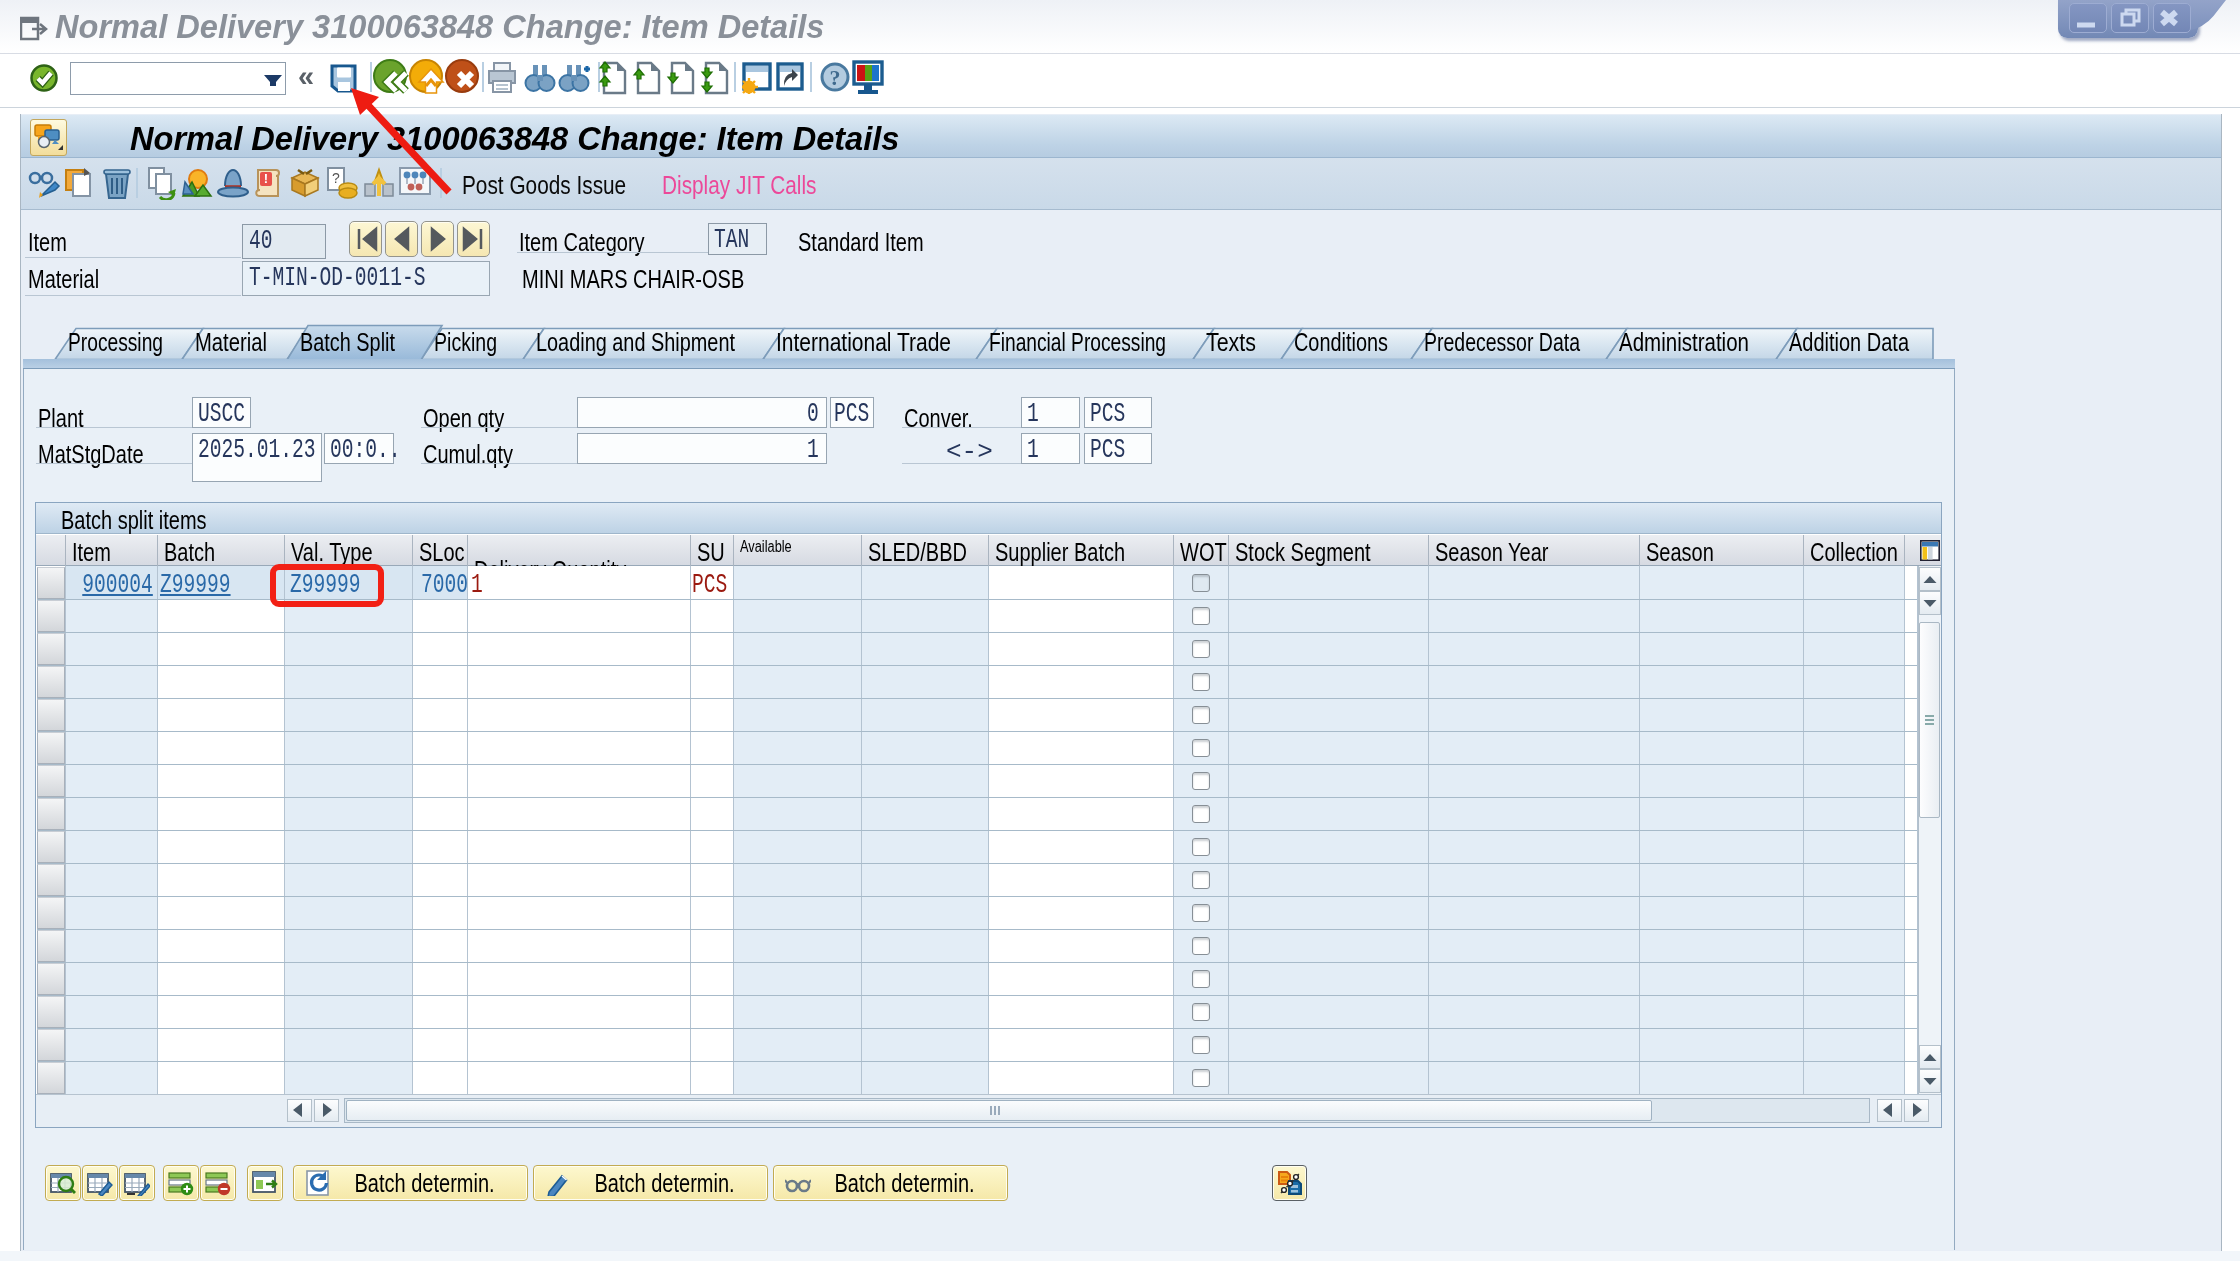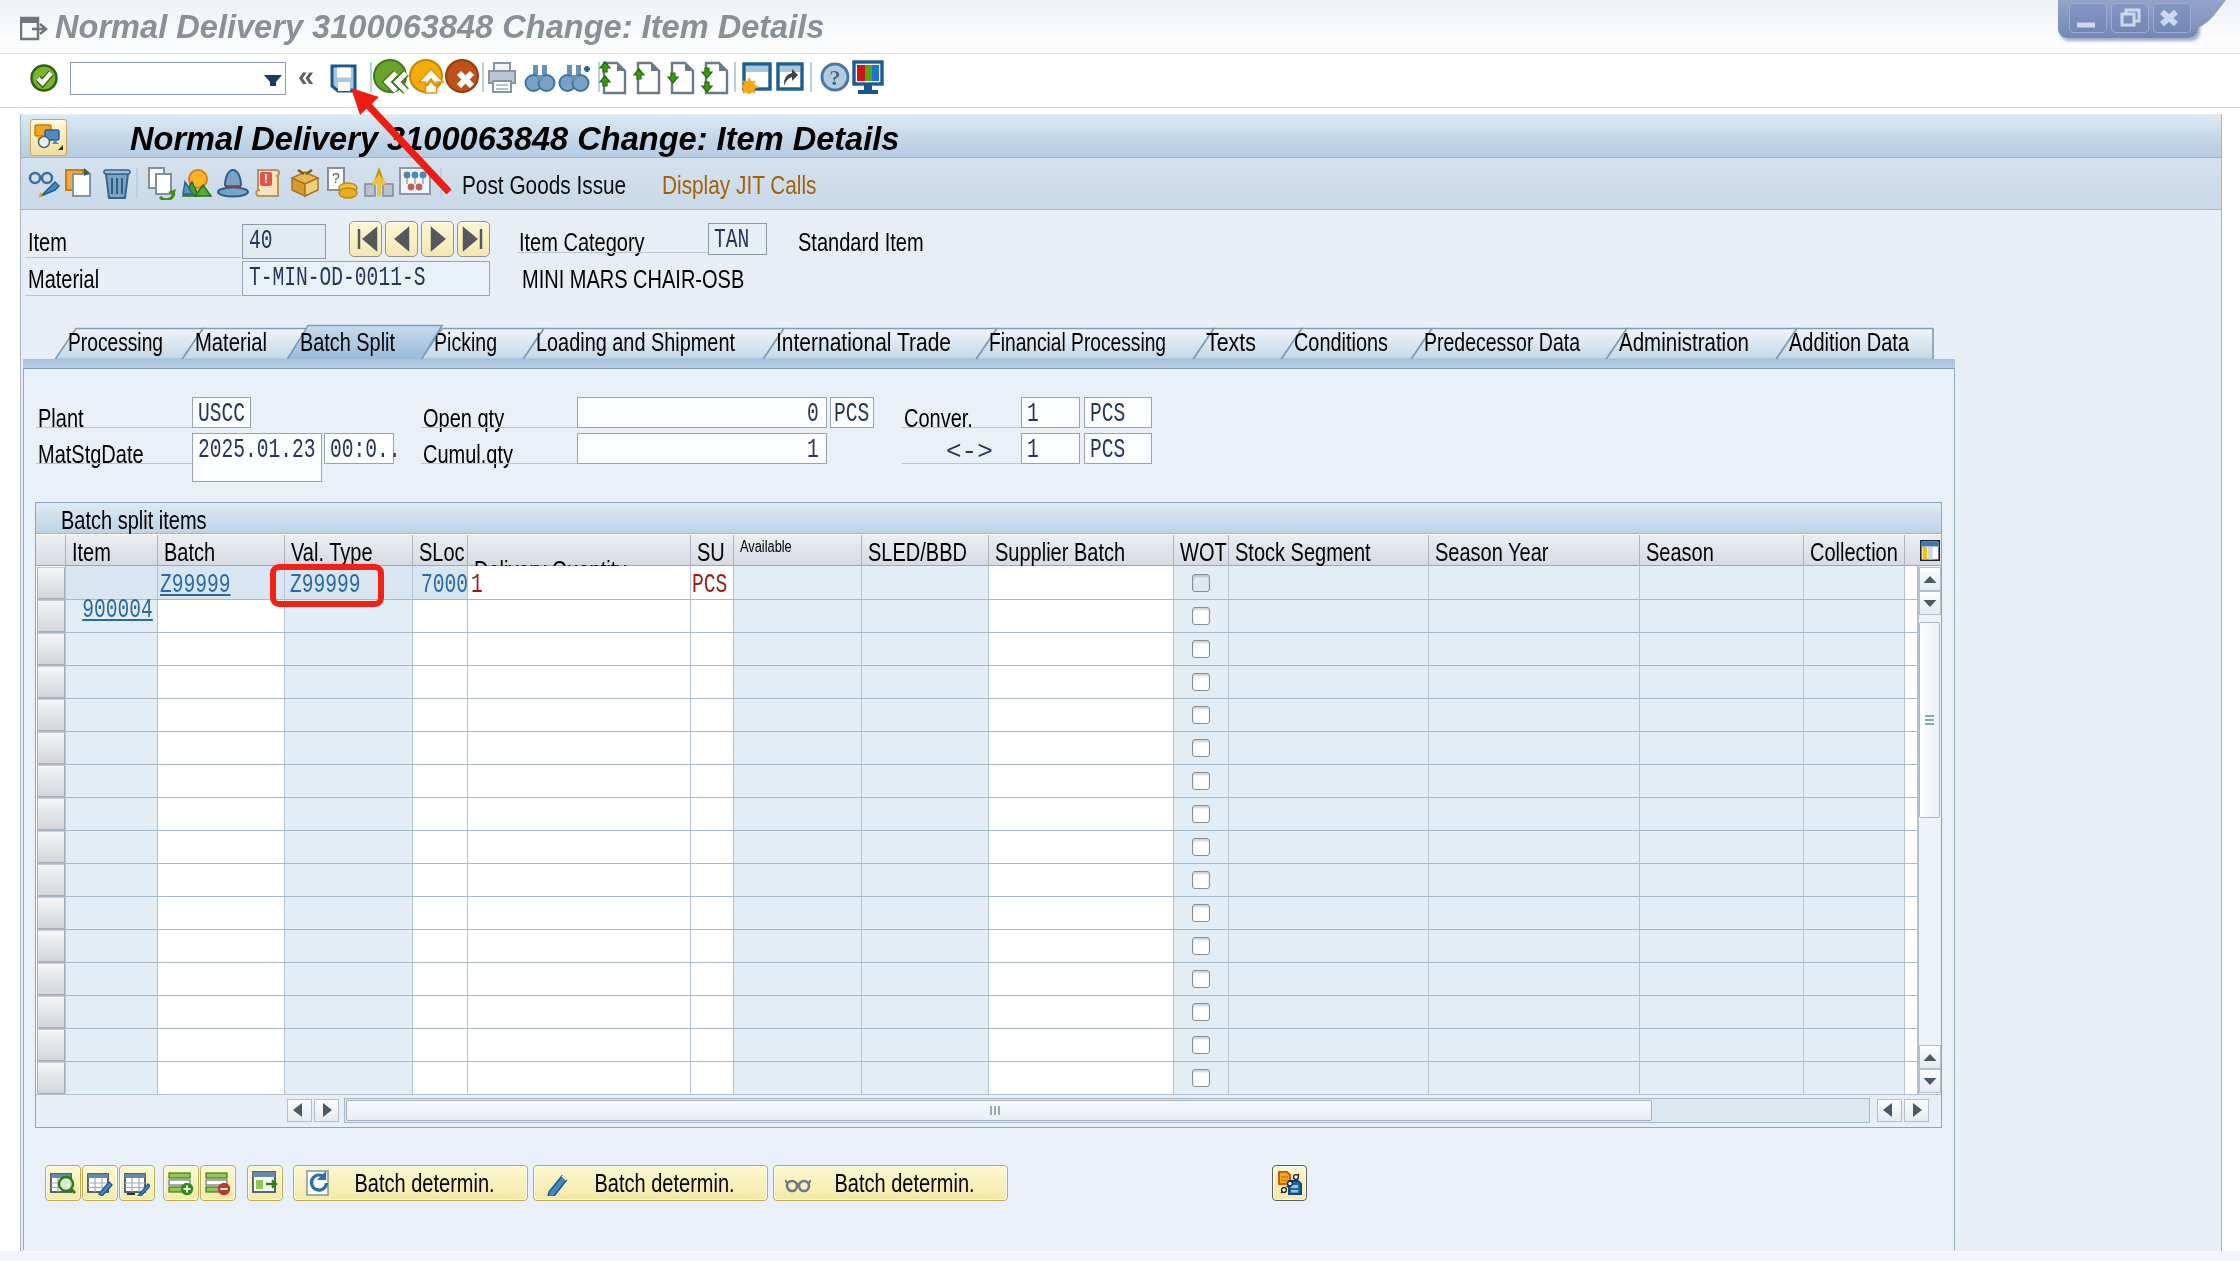--- a/index.html
+++ b/index.html
@@ -143,21 +143,21 @@
 <svg class="abs" style="left:33px;top:122px" width="31" height="31" viewBox="0 0 31 31">
 <rect x="2" y="3" width="16" height="11" rx="2" fill="#f7a51b" stroke="#c67d08" stroke-width="1.5"></rect>
 <path d="M5 14 l0 5 5-5" fill="#f7a51b"></path>
 <rect x="12" y="8" width="14" height="10" rx="2" fill="#4e8ec2" stroke="#2a6091" stroke-width="1.5"></rect>
 <path d="M22 18 l4 4 -7 0" fill="#4e8ec2"></path>
 <circle cx="11" cy="20" r="5.5" fill="#e8eef5" stroke="#5a666f" stroke-width="1.5"></circle>
 <path d="M25 28 l5 0 0 -5 z" fill="#333"></path>
 </svg>
 <div class="abs" style="left:21px;top:158px;width:2200px;height:52px;background:linear-gradient(#d5e1ed,#c9d9e8);border-bottom:1px solid #a6bbcf"></div>
 <div class="abs" style="left:462px;top:170px;font-size:26px;color:#0a0a0a"><span class="t">Post Goods Issue</span></div>
-<div class="abs" style="left:662px;top:170px;font-size:26px;color:#a16207"><span class="t">Display JIT Calls</span></div>
+<div class="abs" style="left:662px;top:170px;font-size:26px;color:#ec4899"><span class="t">Display JIT Calls</span></div>
 <svg class="abs" style="left:27px;top:166px" width="34" height="34" viewBox="0 0 34 34">
 <circle cx="8" cy="12" r="5" fill="none" stroke="#3a6e9e" stroke-width="2.5"></circle>
 <circle cx="20" cy="12" r="5" fill="none" stroke="#3a6e9e" stroke-width="2.5"></circle>
 <path d="M13 11 h3" stroke="#3a6e9e" stroke-width="2"></path>
 <path d="M14 30 L28 16 l4 4 L28 24 z" fill="#3f88c8" stroke="#245f91" stroke-width="1.5"></path>
 <path d="M12 32 l4 -3 -3 -3 z" fill="#e8a01e"></path>
 </svg>
 <svg class="abs" style="left:64px;top:166px" width="30" height="34" viewBox="0 0 30 34">
 <rect x="2" y="4" width="17" height="20" fill="#f2a93b" stroke="#c57f10" stroke-width="2"></rect>
 <rect x="9" y="8" width="17" height="22" fill="#fff" stroke="#8494a5" stroke-width="2"></rect>
@@ -415,21 +415,21 @@
 <div class="abs" style="left:1192px;top:970px;width:18px;height:18px;background:#fff;border:1.5px solid #878f96;border-radius:3px;box-shadow:inset 0 2px 2px rgba(130,140,150,.4)"></div>
 <div class="abs" style="left:37px;top:995px;width:1880px;height:1px;background:#a7bac9"></div>
 <div class="abs" style="left:37px;top:996px;width:28px;height:32px;background:linear-gradient(#f4f5f6,#d3d6da);border:1px solid #a8b0ba;border-top-color:#c8cdd4"></div>
 <div class="abs" style="left:1192px;top:1003px;width:18px;height:18px;background:#fff;border:1.5px solid #878f96;border-radius:3px;box-shadow:inset 0 2px 2px rgba(130,140,150,.4)"></div>
 <div class="abs" style="left:37px;top:1028px;width:1880px;height:1px;background:#a7bac9"></div>
 <div class="abs" style="left:37px;top:1029px;width:28px;height:32px;background:linear-gradient(#f4f5f6,#d3d6da);border:1px solid #a8b0ba;border-top-color:#c8cdd4"></div>
 <div class="abs" style="left:1192px;top:1036px;width:18px;height:18px;background:#fff;border:1.5px solid #878f96;border-radius:3px;box-shadow:inset 0 2px 2px rgba(130,140,150,.4)"></div>
 <div class="abs" style="left:37px;top:1061px;width:1880px;height:1px;background:#a7bac9"></div>
 <div class="abs" style="left:37px;top:1062px;width:28px;height:32px;background:linear-gradient(#f4f5f6,#d3d6da);border:1px solid #a8b0ba;border-top-color:#c8cdd4"></div>
 <div class="abs" style="left:1192px;top:1069px;width:18px;height:18px;background:#fff;border:1.5px solid #878f96;border-radius:3px;box-shadow:inset 0 2px 2px rgba(130,140,150,.4)"></div>
-<div class="abs mono" style="left:65px;top:594px;width:88px;height:27px;color:#2a69a8">
+<div class="abs mono" style="left:65px;top:569px;width:88px;height:27px;color:#2a69a8">
     <span class="sqr" style="position:absolute;right:0px;top:0;text-decoration:underline">900004</span>
   </div>
 <div class="abs mono" style="left:160px;top:569px;color:#2a69a8"><span class="sq" style="text-decoration:underline">Z99999</span></div>
 <div class="abs mono" style="left:290px;top:569px;color:#2a69a8"><span class="sq">Z99999</span></div>
 <div class="abs mono" style="left:421px;top:569px;color:#2a69a8"><span class="sq">7000</span></div>
 <div class="abs mono" style="left:471px;top:569px;color:#9b1a10"><span class="sq">1</span></div>
 <div class="abs mono" style="left:692px;top:569px;color:#9b1a10"><span class="sq">PCS</span></div>
 <div class="abs" style="left:270px;top:564px;width:114px;height:43px;border:6px solid #f22015;border-radius:9px;z-index:40"></div>
 <div class="abs" style="left:1918px;top:566px;width:23px;height:528px;background:#eef3f8;border-left:1px solid #b2bfcb"></div>
 <div class="abs" style="left:1919px;top:567px;width:22px;height:24px;background:linear-gradient(#fcfdfe,#e4ebf1);border:1px solid #b4c0ca"></div>

